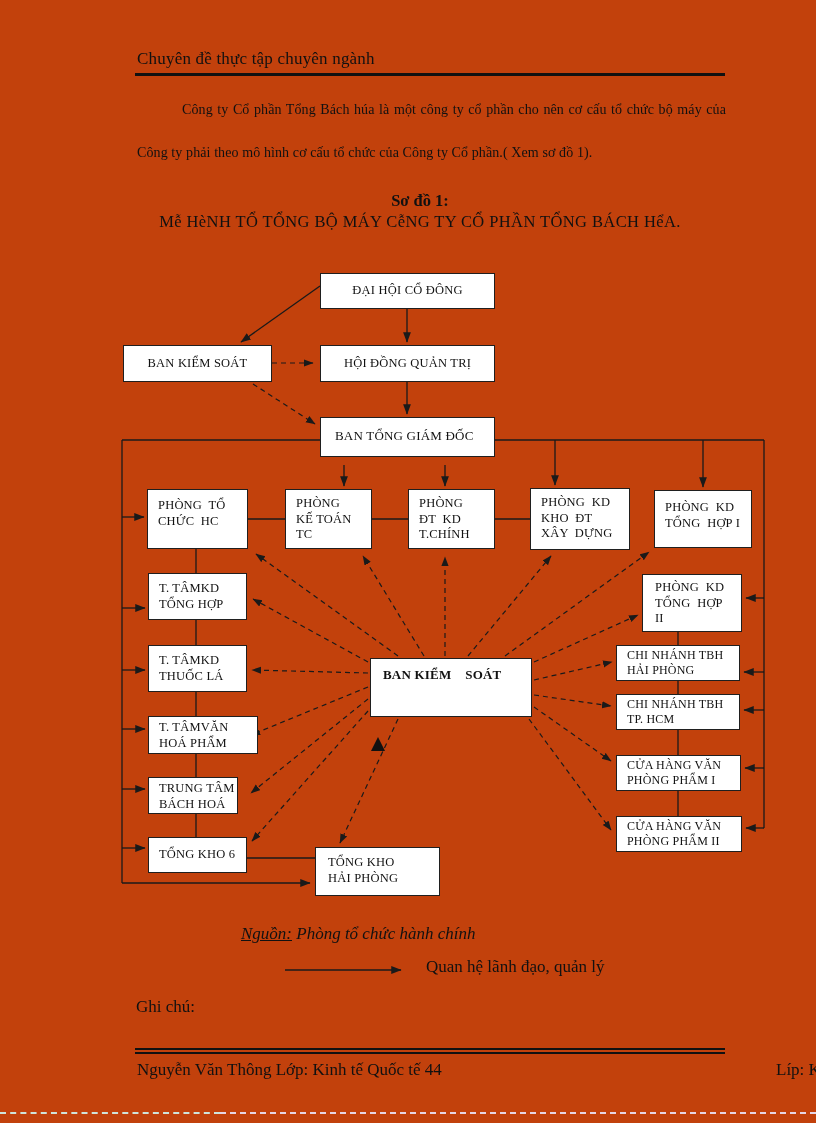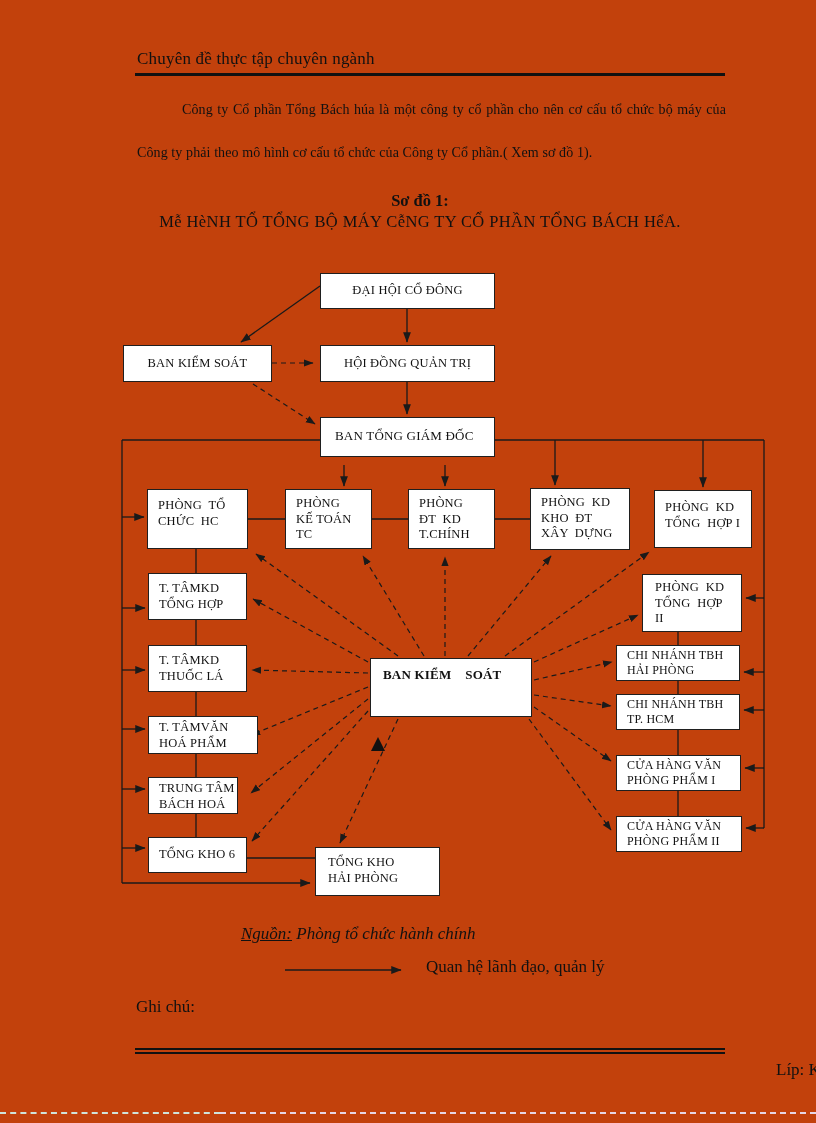--- a/index.html
+++ b/index.html
@@ -168,17 +168,18 @@
 PHÒNG PHẨM II</div>
 
   <div class="abs src-line">
     <span class="u">Nguồn:</span><span> Phòng tổ chức hành chính</span>
   </div>
   <div class="abs legend-label">Ghi chú:</div>
   <div class="abs legend-text">Quan hệ lãnh  đạo, quản lý</div>
 
   <div class="abs footer-rule1"></div>
   <div class="abs footer-rule2"></div>
+  <div class="abs footer-left">Nguyễn Văn Thông Lớp: Kinh tế Quốc tế 44</div>
   <div class="abs footer-right">Líp: K</div>
 
   <div class="abs dash-teal"></div>
   <div class="abs dash-pink"></div>
 </div>
 
 </body></html>

